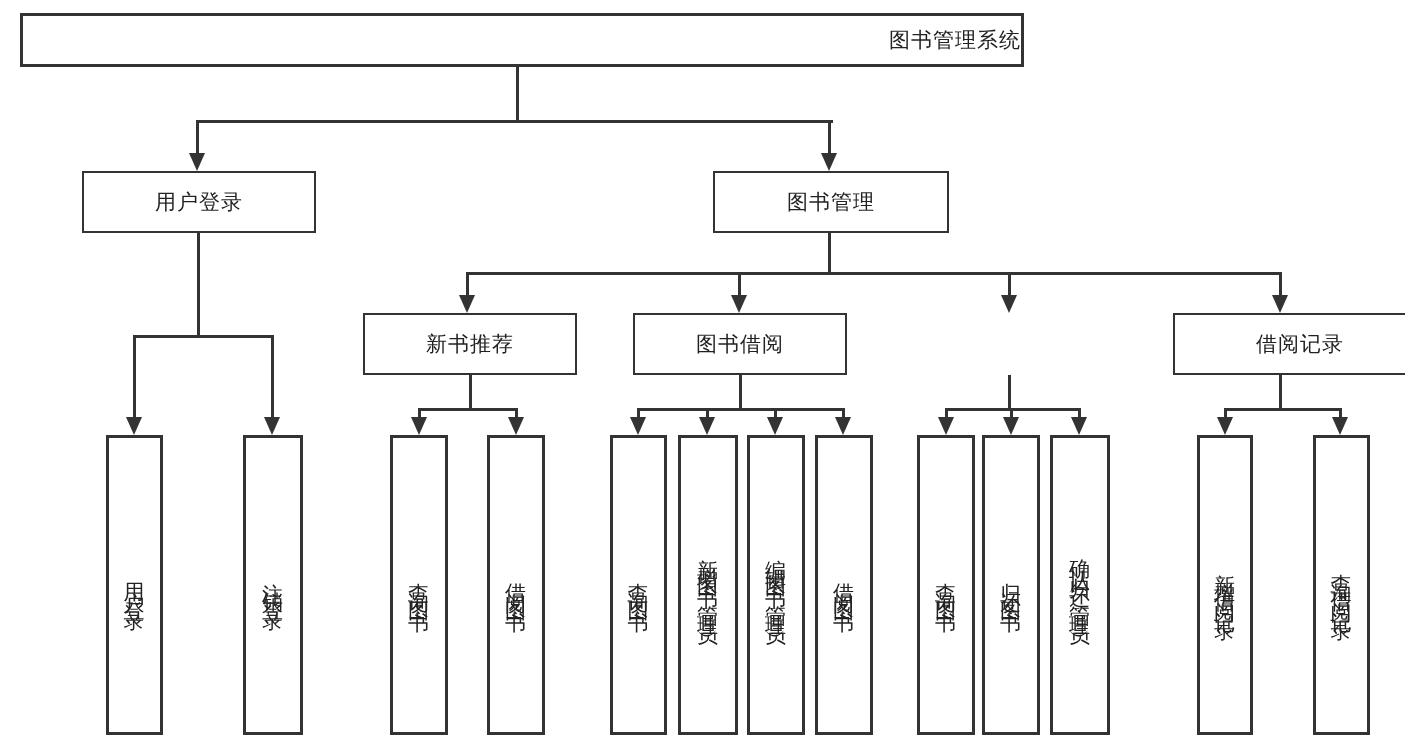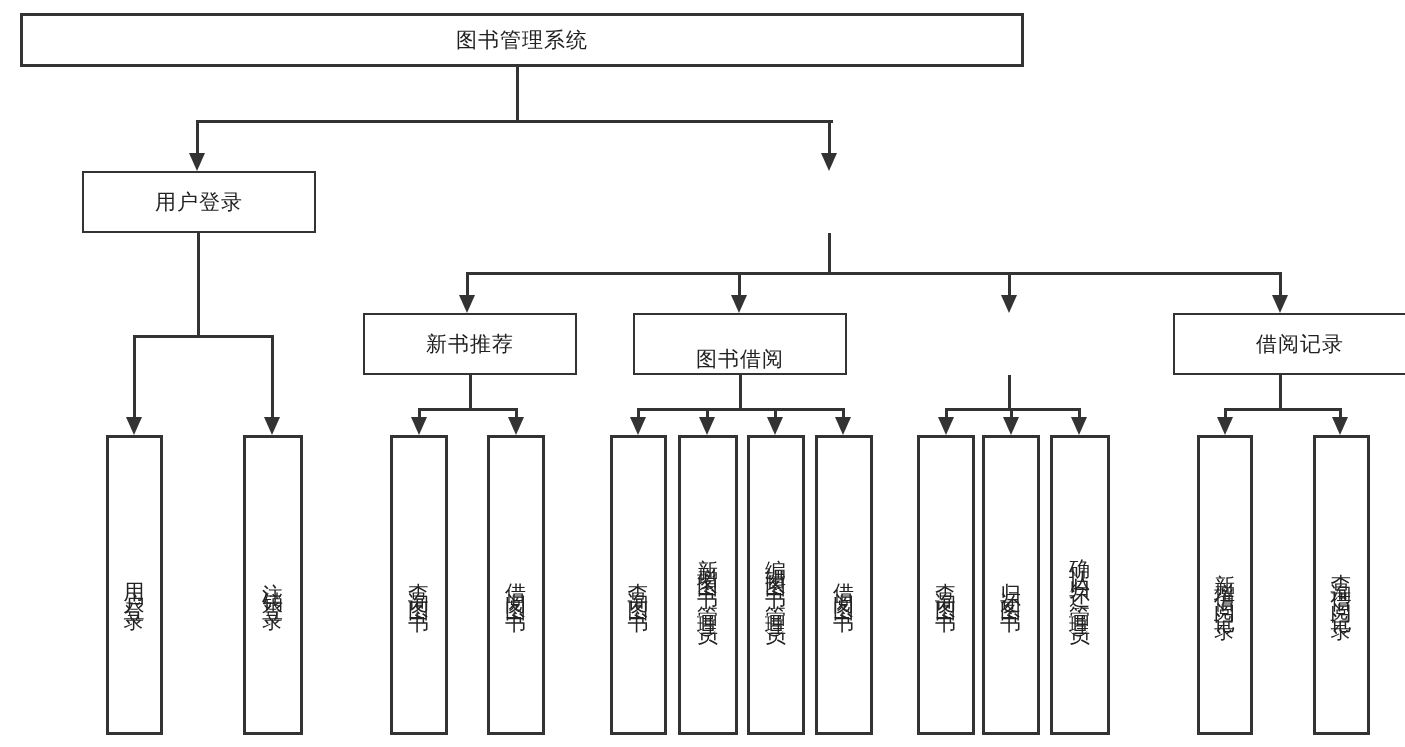--- a/index.html
+++ b/index.html
@@ -14,21 +14,21 @@
   .hnode{
     position:absolute;
     box-sizing:border-box;
     border:2px solid #333333;
     background:#ffffff;
     display:flex;align-items:center;justify-content:center;
     font-size:21px;
     letter-spacing:1px;
     white-space:nowrap;
   }
-  .root{border-width:3px;}
+  .root{border-width:3px;justify-content:flex-end;}
   .leaf{
     position:absolute;
     box-sizing:border-box;
     top:435px;height:300px;
     border:3px solid #333333;
     background:#ffffff;
     display:flex;align-items:center;justify-content:center;
   }
   .vtext{
     writing-mode:vertical-rl;
@@ -67,20 +67,23 @@
   <div class="vline" style="left:516px;top:67px;height:53px;"></div>
   <div class="hline" style="left:196px;top:120px;width:637px;"></div>
   <div class="vline" style="left:196px;top:120px;height:35px;"></div>
   <div class="ah" style="left:189px;top:153px;"></div>
   <div class="vline" style="left:828px;top:120px;height:35px;"></div>
   <div class="ah" style="left:821px;top:153px;"></div>
 
   <div class="hnode" style="left:82px;top:171px;width:234px;height:62px;">
     <span>用户登录</span>
   </div>
+  <div class="hnode" style="left:713px;top:171px;width:236px;height:62px;">
+    <span>图书管理</span>
+  </div>
 
   <div class="vline" style="left:197px;top:233px;height:102px;"></div>
   <div class="hline" style="left:133px;top:335px;width:141px;"></div>
   <div class="vline" style="left:133px;top:335px;height:84px;"></div>
   <div class="ah" style="left:126px;top:417px;"></div>
   <div class="vline" style="left:271px;top:335px;height:84px;"></div>
   <div class="ah" style="left:264px;top:417px;"></div>
 
   <div class="vline" style="left:828px;top:233px;height:39px;"></div>
   <div class="hline" style="left:466px;top:272px;width:816px;"></div>
@@ -89,21 +92,21 @@
   <div class="vline" style="left:738px;top:272px;height:26px;"></div>
   <div class="ah" style="left:731px;top:295px;"></div>
   <div class="vline" style="left:1008px;top:272px;height:26px;"></div>
   <div class="ah" style="left:1001px;top:295px;"></div>
   <div class="vline" style="left:1279px;top:272px;height:26px;"></div>
   <div class="ah" style="left:1272px;top:295px;"></div>
 
   <div class="hnode" style="left:363px;top:313px;width:214px;height:62px;align-items:center;">
     <span>新书推荐</span>
   </div>
-  <div class="hnode" style="left:633px;top:313px;width:214px;height:62px;align-items:flex-end;">
+  <div class="hnode" style="left:633px;top:313px;width:214px;height:62px;">
     <span>图书借阅</span>
   </div>
   <div class="hnode" style="left:1173px;top:313px;width:254px;height:62px;">
     <span>借阅记录</span>
   </div>
 
   <div class="vline" style="left:469px;top:375px;height:33px;"></div>
   <div class="hline" style="left:418px;top:408px;width:100px;"></div>
   <div class="vline" style="left:418px;top:408px;height:11px;"></div>
   <div class="ah" style="left:411px;top:417px;"></div>

